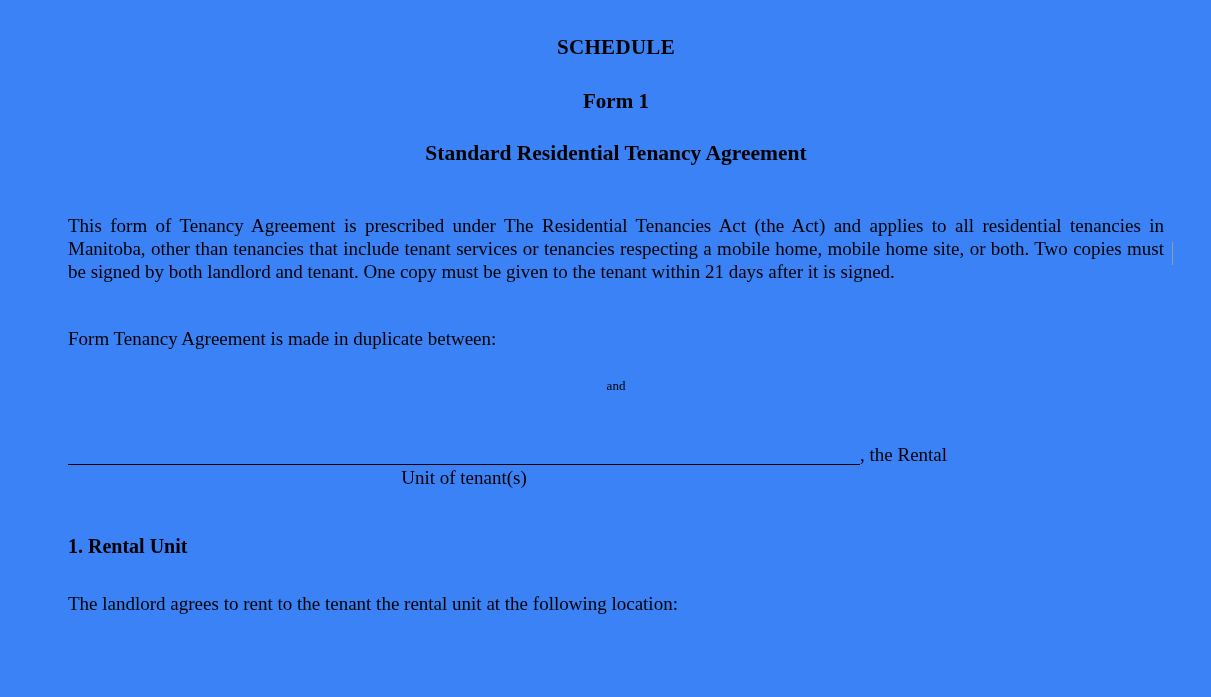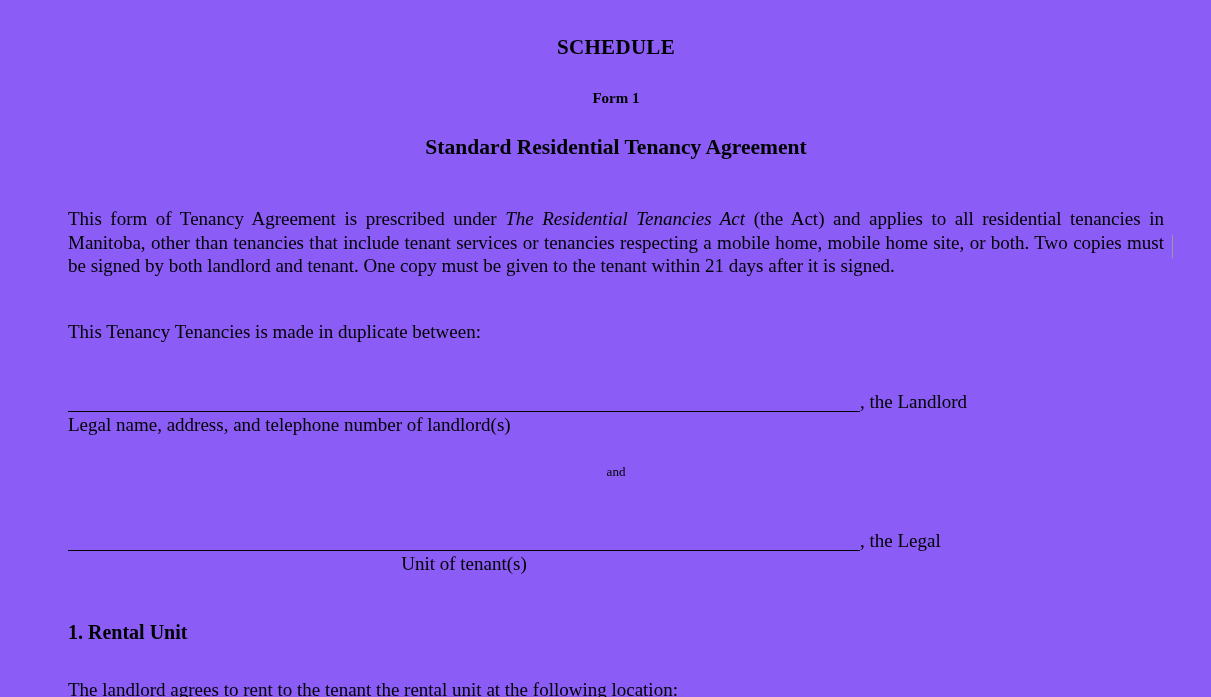--- a/index.html
+++ b/index.html
@@ -9,21 +9,21 @@
     background: #ffffff;
   }
   body {
     font-family: "Liberation Serif", "DejaVu Serif", serif;
     color: #000000;
   }
   .page {
     position: relative;
     width: 1211px;
     height: 697px;
-    background: #8b5cf6;
+    background: #3b82f6;
     overflow: hidden;
   }
   .content {
     position: absolute;
     left: 68px;
     top: 0;
     width: 1096px;
   }
 
   
@@ -32,21 +32,21 @@
     font-weight: bold;
     font-size: 21px;
     letter-spacing: 0.3px;
     margin: 0;
     padding-top: 36px;
     line-height: 1.1;
   }
   .form-title {
     text-align: center;
     font-weight: bold;
-    font-size: 15px;
+    font-size: 21px;
     margin: 0;
     padding-top: 31px;
     line-height: 1.1;
   }
   .agreement-title {
     text-align: center;
     font-weight: bold;
     font-size: 21.5px;
     margin: 0;
     padding-top: 29px;
@@ -56,21 +56,20 @@
   
   .intro-paragraph {
     text-align: justify;
     font-size: 19px;
     line-height: 23.3px;
     margin: 0;
     padding-top: 48px;
     position: relative;
   }
   .intro-paragraph .act-name {
-    font-style: italic;
   }
   .duplicate-line {
     font-size: 19px;
     line-height: 23px;
     margin: 0;
     padding-top: 43px;
   }
 
   
   .text-caret {
@@ -147,36 +146,29 @@
   <div class="content">
 
     <h1 class="doc-title">SCHEDULE</h1>
 
     <h2 class="form-title">Form 1</h2>
 
     <h2 class="agreement-title">Standard Residential Tenancy Agreement</h2>
 
     <p class="intro-paragraph"><span>This form of Tenancy Agreement is prescribed under </span><span class="act-name">The Residential Tenancies Act</span><span> (the Act) and applies to all residential tenancies in Manitoba, other than tenancies that include tenant services or tenancies respecting a mobile home, mobile home site, or both.  Two copies must be signed by both landlord and tenant.  One copy must be given to the tenant within 21 days after it is signed.</span><span class="text-caret"></span></p>
 
-    <p class="duplicate-line">This Tenancy Tenancies is made in duplicate between:</p>
+    <p class="duplicate-line">Form Tenancy Agreement is made in duplicate between:</p>
 
-    <div class="sig-block landlord">
-      <div class="sig-row">
-        <span class="sig-rule"></span>
-        <span class="sig-role">, the Landlord</span>
-      </div>
-      <div class="sig-caption">Legal name, address, and telephone number of landlord(s)</div>
-    </div>
 
     <p class="and-line">and</p>
 
     <div class="sig-block tenant">
       <div class="sig-row">
         <span class="sig-rule"></span>
-        <span class="sig-role">, the Legal</span>
+        <span class="sig-role">, the Rental</span>
       </div>
       <div class="sig-caption centered">Unit of tenant(s)</div>
     </div>
 
     <h3 class="section-heading">1. Rental Unit</h3>
 
     <p class="section-body">The landlord agrees to rent to the tenant the rental unit at the following location:</p>
 
   </div>
 </div>

